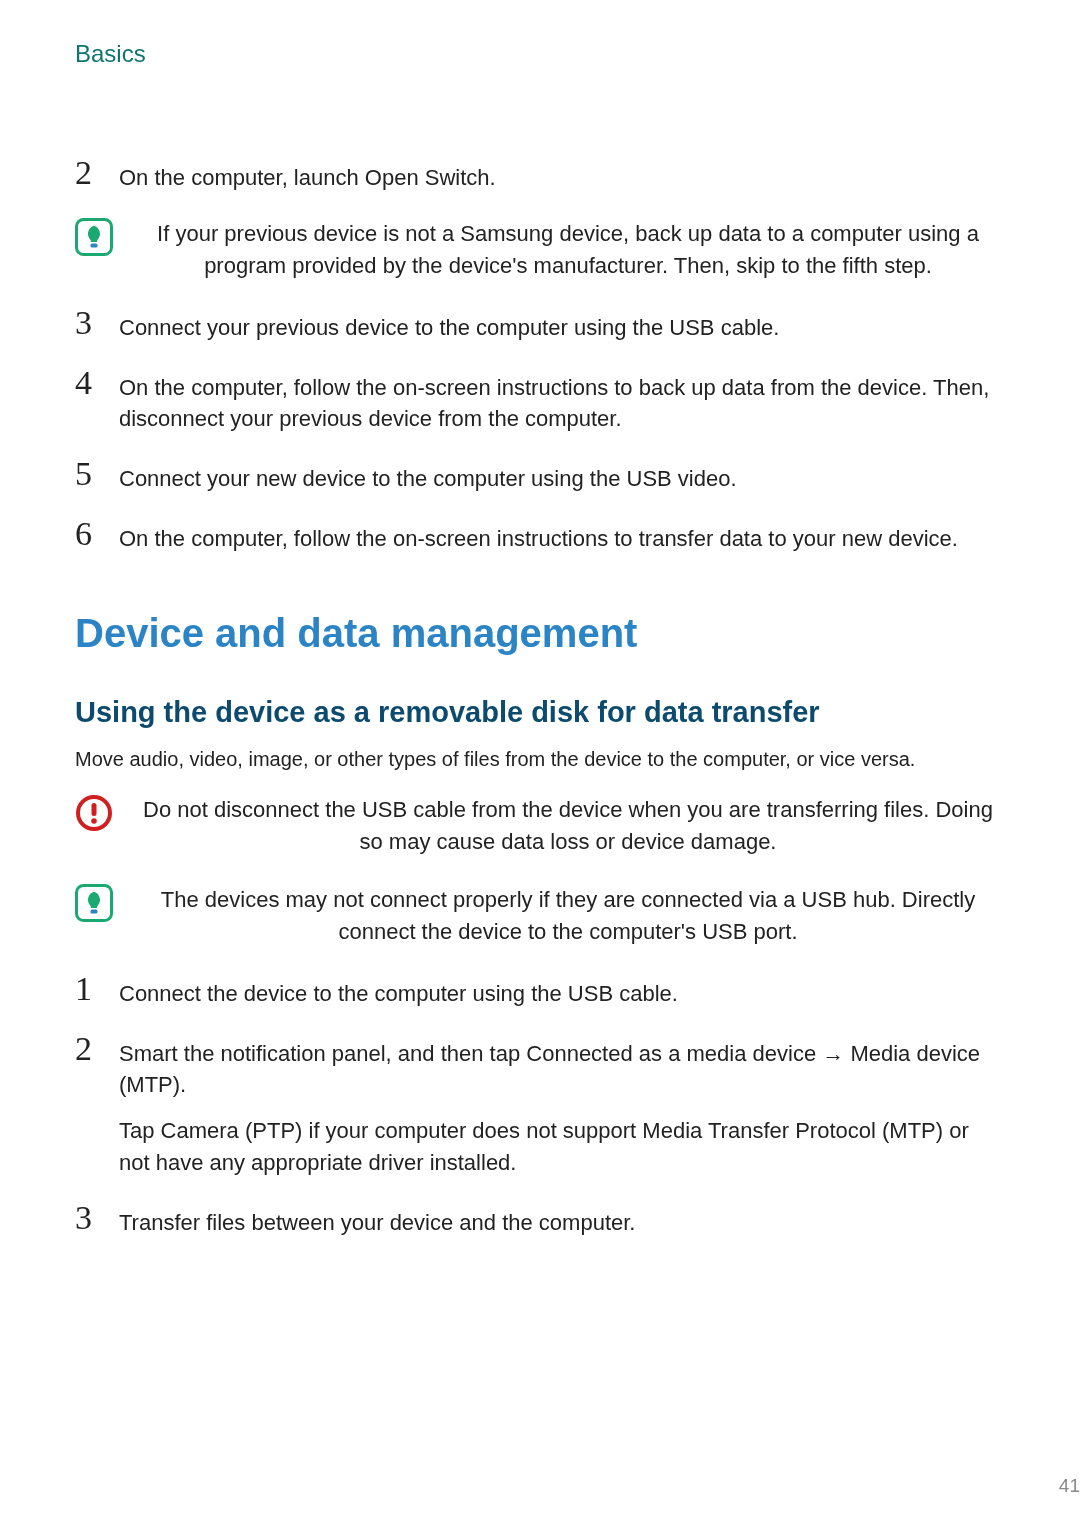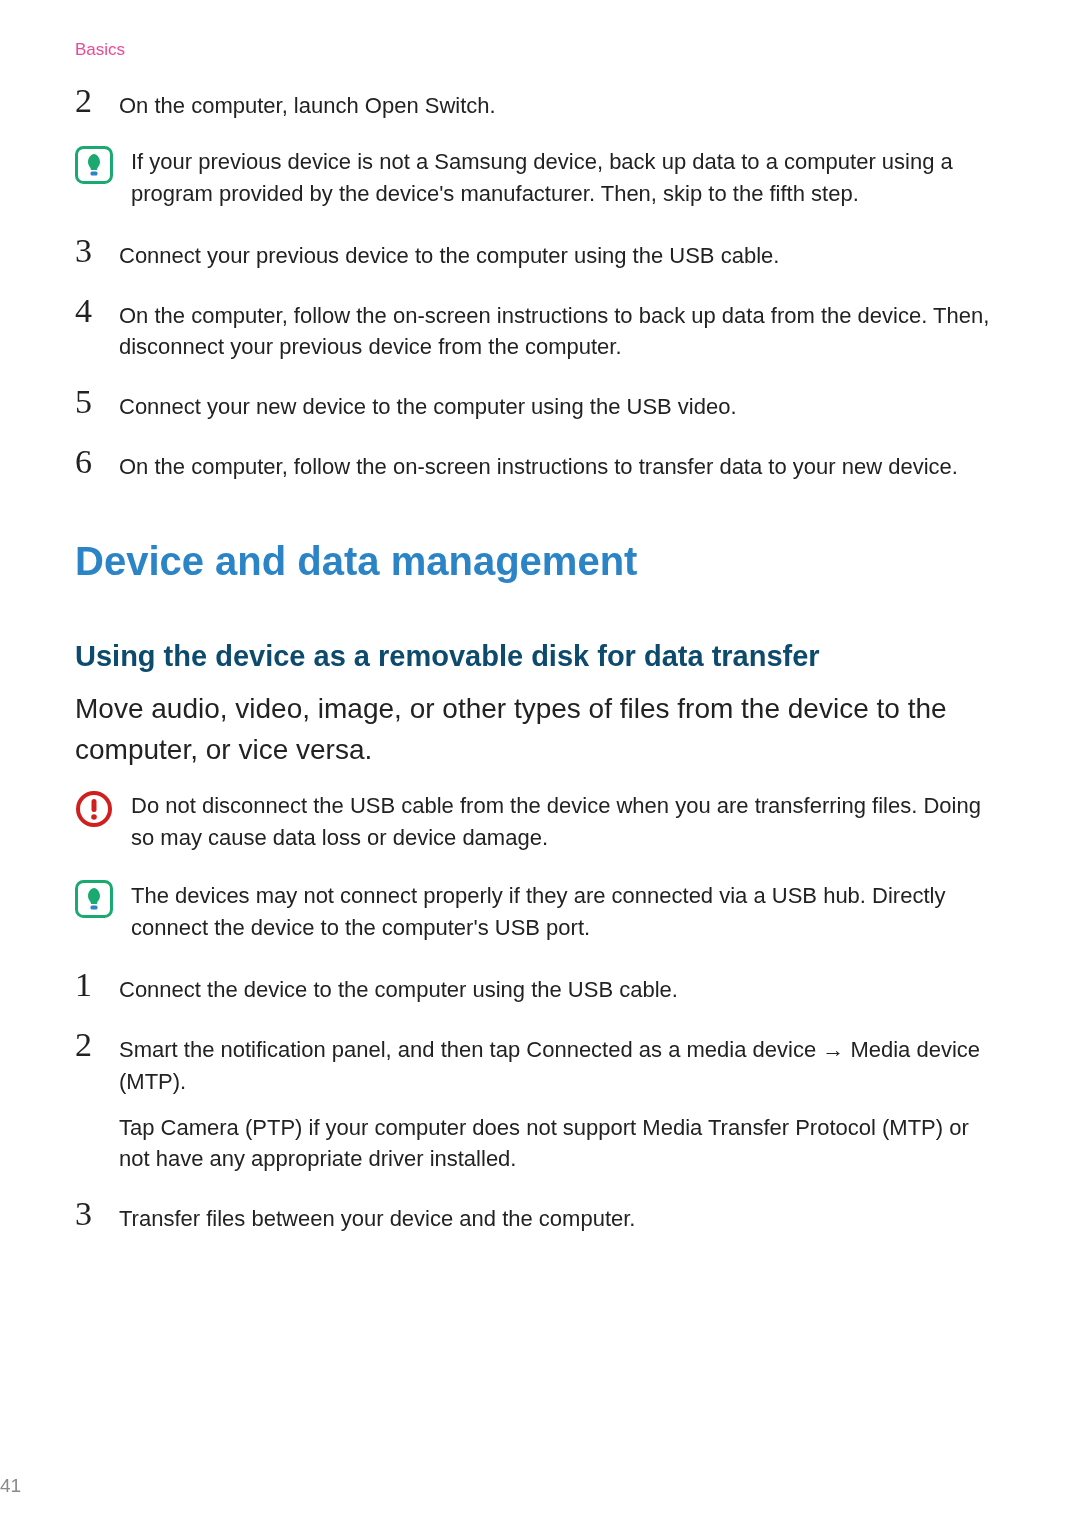--- a/index.html
+++ b/index.html
@@ -1,28 +1,28 @@
 <!DOCTYPE html>
 <html><head>
 <meta charset="utf-8">
 <style>
   * { box-sizing: border-box; margin: 0; padding: 0; }
   html, body { width: 1080px; height: 1527px; background: #fff; font-family: "Segoe UI", "Helvetica Neue", Arial, sans-serif; color: #222; }
   .page { padding: 40px 75px 30px 75px; position: relative; height: 100%; }
-  .section-label { font-size: 17px; color: #ec4899; margin-bottom: 24px; }
+  .section-label { font-size: 24px; color: #0f766e; margin-bottom: 88px; }
   .step { display: flex; gap: 18px; margin-bottom: 22px; }
   .step-num { font-family: Georgia, "Times New Roman", serif; font-size: 34px; line-height: 1; color: #222; min-width: 26px; text-align: left; font-weight: 400; }
   .step-text { font-size: 22px; line-height: 1.45; flex: 1; padding-top: 6px; }
-  .note { display: flex; gap: 18px; margin-bottom: 24px; }
+  .note { display: flex; gap: 18px; margin-bottom: 24px; text-align: center; }
   .note-icon { width: 38px; height: 38px; flex-shrink: 0; margin-top: 2px; }
   .note-text { font-size: 22px; line-height: 1.45; flex: 1; padding-top: 2px; }
-  .heading-h1 { font-size: 40px; font-weight: 700; color: #2b84c6; margin-top: 56px; margin-bottom: 56px; }
+  .heading-h1 { font-size: 40px; font-weight: 700; color: #2b84c6; margin-top: 56px; margin-bottom: 40px; }
   .heading-h2 { font-size: 29px; font-weight: 700; color: #0c4a6e; margin-bottom: 16px; }
-  .body-para { font-size: 28px; line-height: 1.45; margin-bottom: 18px; }
-  .page-number { position: absolute; bottom: 30px; left: 0; right: 0; text-align: left; font-size: 19px; color: #8a8a8a; }
+  .body-para { font-size: 20px; line-height: 1.45; margin-bottom: 18px; }
+  .page-number { position: absolute; bottom: 30px; left: 0; right: 0; text-align: right; font-size: 19px; color: #8a8a8a; }
   .step-text b, .note-text b, .body-para b { font-weight: 400; }
   .arrow { font-weight: 700; }
 </style>
 </head>
 <body>
 
 <div class="page">
 
   <div class="section-label">Basics</div>
 

